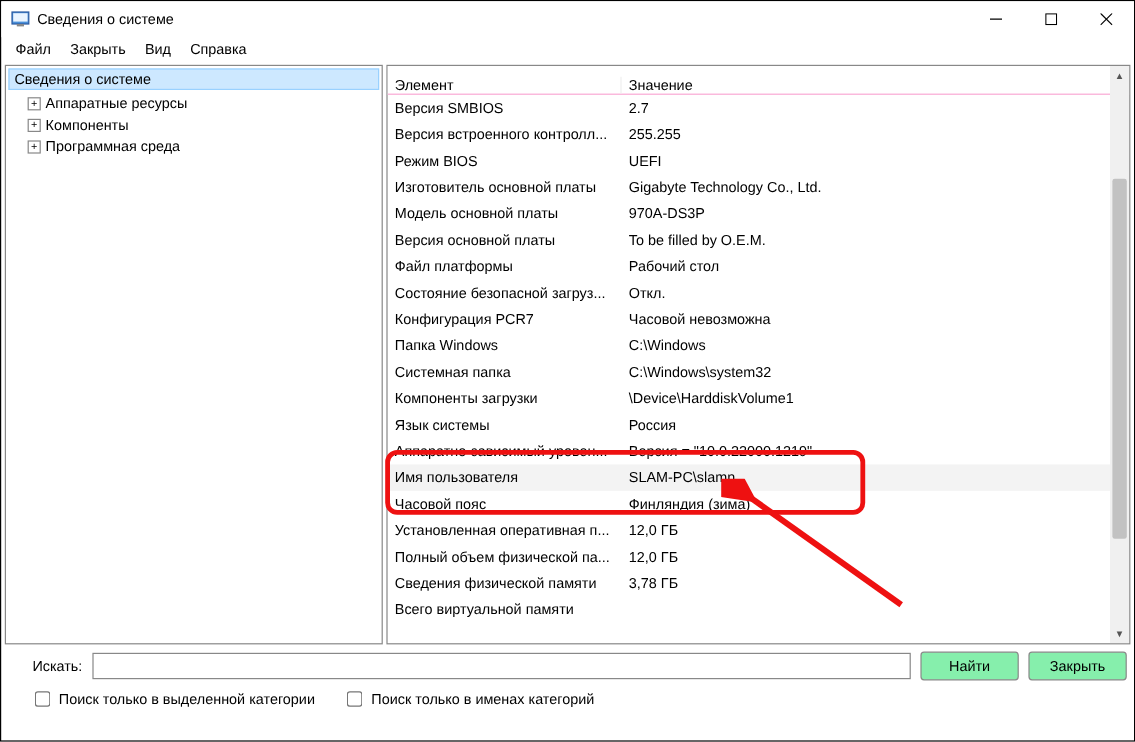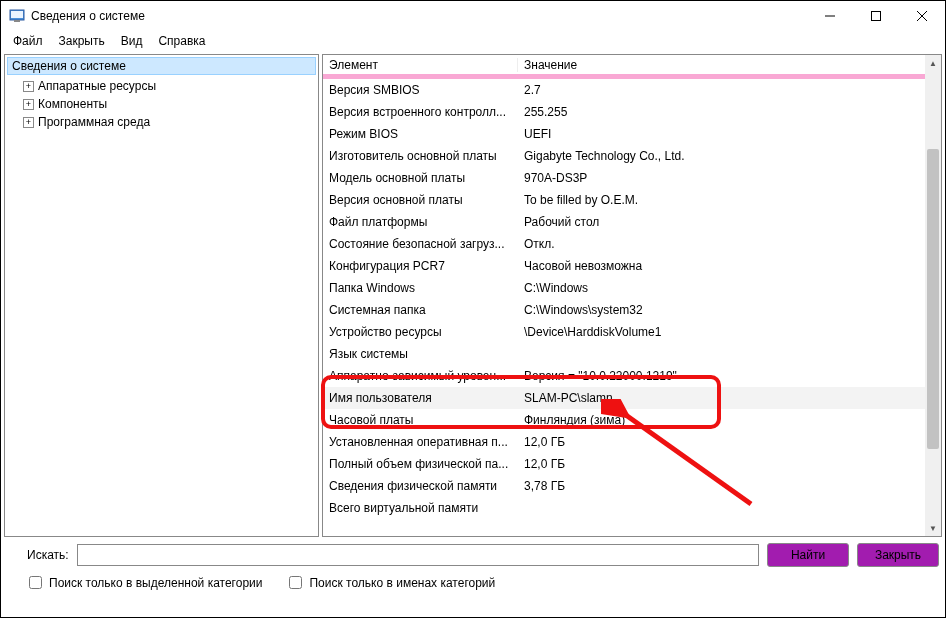--- a/index.html
+++ b/index.html
@@ -83,24 +83,24 @@
   .tablepanel {
     flex: 1;
     margin-left: 3px;
     border: 1px solid #888;
     background: #fff;
     overflow: hidden;
     position: relative;
   }
   .table-header {
     display: flex;
-    border-bottom: 5px solid #f9a8d4;
+    border-bottom: 1px solid #f9a8d4;
     background: #fff;
     height: 24px;
-    align-items: center;
+    align-items: flex-end;
     font-size: 12px;
   }
   .table-header .col-elem { width: 195px; padding-left: 6px; border-right: 1px solid #eee; }
   .table-header .col-val { flex:1; padding-left: 6px; }
   .table-body {
     position: absolute;
     top: 24px; left: 0; right: 16px; bottom: 0;
     overflow: hidden;
   }
   .row {
@@ -135,21 +135,21 @@
     padding: 6px 6px 2px 26px;
     gap: 8px;
   }
   .searchbar .lbl { font-size:12px; }
   .searchbar input[type=text] {
     flex:1; height:22px; border:1px solid #888; padding:0 4px;
     font-family: inherit; font-size:12px;
   }
   .btn {
     height:24px; min-width:82px;
-    border:1px solid #888; background:#a21caf;
+    border:1px solid #888; background:#86efac;
     border-radius:3px;
     font-family: inherit; font-size:12px;
     padding: 0 12px;
   }
   .checkbar {
     display:flex; align-items:center;
     padding: 4px 6px 6px 24px;
     gap: 23px;
     font-size:12px;
   }
@@ -271,36 +271,37 @@
         </div>
         <div class="row">
           <div class="c1">Папка Windows</div>
           <div class="c2">C:\Windows</div>
         </div>
         <div class="row">
           <div class="c1">Системная папка</div>
           <div class="c2">C:\Windows\system32</div>
         </div>
         <div class="row">
-          <div class="c1">Устройство ресурсы</div>
+          <div class="c1">Компоненты загрузки</div>
           <div class="c2">\Device\HarddiskVolume1</div>
         </div>
         <div class="row">
           <div class="c1">Язык системы</div>
+          <div class="c2">Россия</div>
         </div>
         <div class="row">
           <div class="c1">Аппаратно-зависимый уровен...</div>
           <div class="c2">Версия = "10.0.22000.1219"</div>
         </div>
         <div class="row highlight">
           <div class="c1">Имя пользователя</div>
           <div class="c2">SLAM-PC\slamn</div>
         </div>
         <div class="row">
-          <div class="c1">Часовой платы</div>
+          <div class="c1">Часовой пояс</div>
           <div class="c2">Финляндия (зима)</div>
         </div>
         <div class="row">
           <div class="c1">Установленная оперативная п...</div>
           <div class="c2">12,0 ГБ</div>
         </div>
         <div class="row">
           <div class="c1">Полный объем физической па...</div>
           <div class="c2">12,0 ГБ</div>
         </div>

